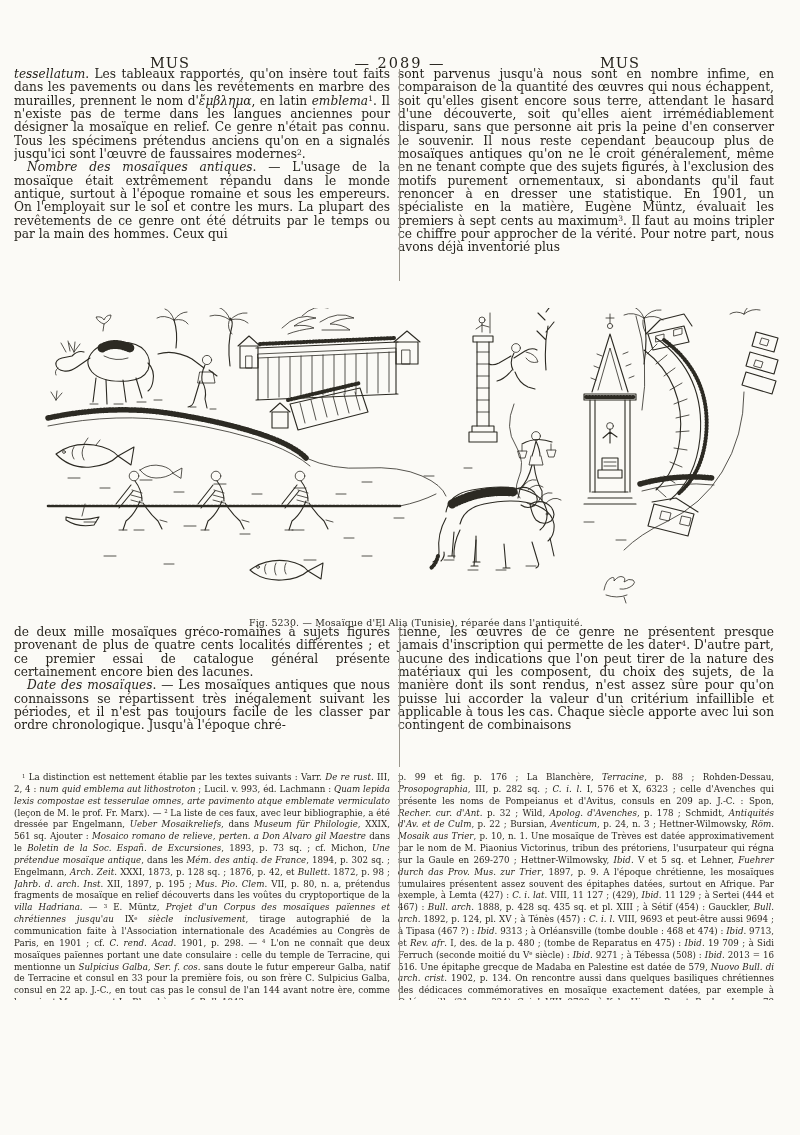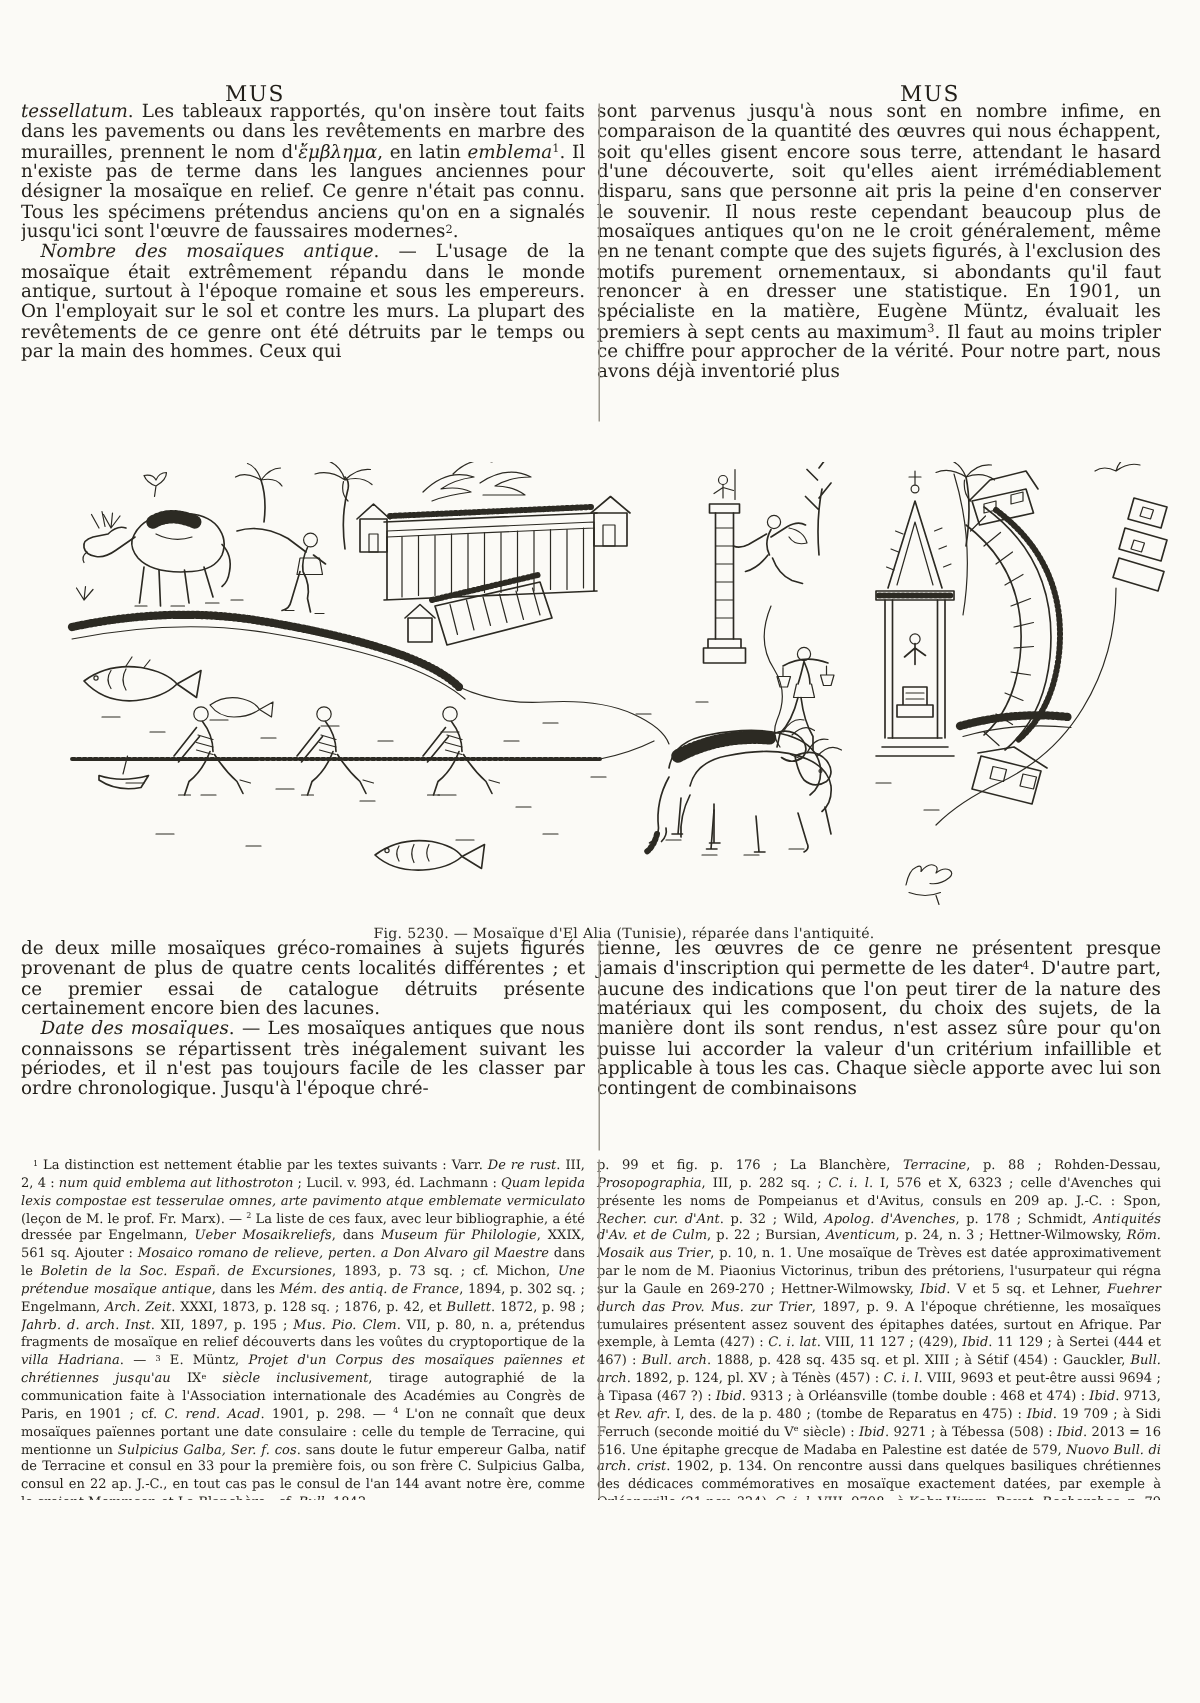--- a/index.html
+++ b/index.html
@@ -37,27 +37,28 @@
   .ink .thin{stroke-width:.8;}
   .ink .hatch{stroke-dasharray:1 2.1; stroke-width:5.5;}
 </style>
 </head>
 <body>
 
 <div class="sheet">
 
   <div class="running-head">
     <span class="rh-left">MUS</span>
+    <span class="rh-center">— 2089 —</span>
     <span class="rh-right">MUS</span>
   </div>
 
   <section class="cols bodytext top-section">
     <div class="col">
       <p><i>tessellatum</i>. Les tableaux rapportés, qu'on insère tout faits dans les pavements ou dans les revêtements en marbre des murailles, prennent le nom d'<i>ἔμβλημα</i>, en latin <i>emblema</i><sup>1</sup>. Il n'existe pas de terme dans les langues anciennes pour désigner la mosaïque en relief. Ce genre n'était pas connu. Tous les spécimens prétendus anciens qu'on en a signalés jusqu'ici sont l'œuvre de faussaires modernes<sup>2</sup>.</p>
-      <p class="indent"><i>Nombre des mosaïques antique</i>. — L'usage de la mosaïque était extrêmement répandu dans le monde antique, surtout à l'époque romaine et sous les empereurs. On l'employait sur le sol et contre les murs. La plupart des revêtements de ce genre ont été détruits par le temps ou par la main des hommes. Ceux qui</p>
+      <p class="indent"><i>Nombre des mosaïques antiques</i>. — L'usage de la mosaïque était extrêmement répandu dans le monde antique, surtout à l'époque romaine et sous les empereurs. On l'employait sur le sol et contre les murs. La plupart des revêtements de ce genre ont été détruits par le temps ou par la main des hommes. Ceux qui</p>
     </div>
     <div class="col right-col">
       <p>sont parvenus jusqu'à nous sont en nombre infime, en comparaison de la quantité des œuvres qui nous échappent, soit qu'elles gisent encore sous terre, attendant le hasard d'une découverte, soit qu'elles aient irrémédiablement disparu, sans que personne ait pris la peine d'en conserver le souvenir. Il nous reste cependant beaucoup plus de mosaïques antiques qu'on ne le croit généralement, même en ne tenant compte que des sujets figurés, à l'exclusion des motifs purement ornementaux, si abondants qu'il faut renoncer à en dresser une statistique. En 1901, un spécialiste en la matière, Eugène Müntz, évaluait les premiers à sept cents au maximum<sup>3</sup>. Il faut au moins tripler ce chiffre pour approcher de la vérité. Pour notre part, nous avons déjà inventorié plus</p>
     </div>
   </section>
 
   <figure class="figure">
     <svg viewBox="0 0 744 304" width="744" height="304" aria-hidden="true">
       <g class="ink">
 
@@ -206,21 +207,21 @@
         <path class="thin" d="M400,252 h10 M424,262 h10 M452,262 h10 M482,258 h10"></path>
 
         <path class="thin" d="M560,282 q2,-10 7,-12 q4,-2 3,3 q5,-6 9,-4 q3,1 1,5 q5,-4 9,-2 q3,2 0,5 q-6,5 -13,4 m-14,6 q11,4 21,0 m-3,2 l2,6"></path>
       </g>
     </svg>
     <figcaption>Fig. 5230. — Mosaïque d'El Alia (Tunisie), réparée dans l'antiquité.</figcaption>
   </figure>
 
   <section class="cols bodytext mid-section">
     <div class="col">
-      <p>de deux mille mosaïques gréco-romaines à sujets figurés provenant de plus de quatre cents localités différentes ; et ce premier essai de catalogue détruits présente certainement encore bien des lacunes.</p>
+      <p>de deux mille mosaïques gréco-romaines à sujets figurés provenant de plus de quatre cents localités différentes ; et ce premier essai de catalogue général présente certainement encore bien des lacunes.</p>
       <p class="indent"><i>Date des mosaïques</i>. — Les mosaïques antiques que nous connaissons se répartissent très inégalement suivant les périodes, et il n'est pas toujours facile de les classer par ordre chronologique. Jusqu'à l'époque chré-</p>
     </div>
     <div class="col right-col">
       <p>tienne, les œuvres de ce genre ne présentent presque jamais d'inscription qui permette de les dater<sup>4</sup>. D'autre part, aucune des indications que l'on peut tirer de la nature des matériaux qui les composent, du choix des sujets, de la manière dont ils sont rendus, n'est assez sûre pour qu'on puisse lui accorder la valeur d'un critérium infaillible et applicable à tous les cas. Chaque siècle apporte avec lui son contingent de combinaisons</p>
     </div>
   </section>
 
   <section class="cols foot-section">
     <div class="col">
       <p class="fn fn-start"><sup>1</sup> La distinction est nettement établie par les textes suivants : Varr. <i>De re rust</i>. III, 2, 4 : <i>num quid emblema aut lithostroton</i> ; Lucil. v. 993, éd. Lachmann : <i>Quam lepida lexis compostae est tesserulae omnes, arte pavimento atque emblemate vermiculato</i> (leçon de M. le prof. Fr. Marx). — <sup>2</sup> La liste de ces faux, avec leur bibliographie, a été dressée par Engelmann, <i>Ueber Mosaikreliefs</i>, dans <i>Museum für Philologie</i>, XXIX, 561 sq. Ajouter : <i>Mosaico romano de relieve, perten. a Don Alvaro gil Maestre</i> dans le <i>Boletin de la Soc. Españ. de Excursiones</i>, 1893, p. 73 sq. ; cf. Michon, <i>Une prétendue mosaïque antique</i>, dans les <i>Mém. des antiq. de France</i>, 1894, p. 302 sq. ; Engelmann, <i>Arch. Zeit</i>. XXXI, 1873, p. 128 sq. ; 1876, p. 42, et <i>Bullett</i>. 1872, p. 98 ; <i>Jahrb. d. arch. Inst</i>. XII, 1897, p. 195 ; <i>Mus. Pio. Clem</i>. VII, p. 80, n. a, prétendus fragments de mosaïque en relief découverts dans les voûtes du cryptoportique de la <i>villa Hadriana</i>. — <sup>3</sup> E. Müntz, <i>Projet d'un Corpus des mosaïques païennes et chrétiennes jusqu'au</i> IX<sup>e</sup> <i>siècle inclusivement</i>, tirage autographié de la communication faite à l'Association internationale des Académies au Congrès de Paris, en 1901 ; cf. <i>C. rend. Acad</i>. 1901, p. 298. — <sup>4</sup> L'on ne connaît que deux mosaïques païennes portant une date consulaire : celle du temple de Terracine, qui mentionne un <i>Sulpicius Galba, Ser. f. cos</i>. sans doute le futur empereur Galba, natif de Terracine et consul en 33 pour la première fois, ou son frère C. Sulpicius Galba, consul en 22 ap. J.-C., en tout cas pas le consul de l'an 144 avant notre ère, comme le croient Mommsen et La Blanchère ; cf. <i>Bull</i>. 1842,</p>

